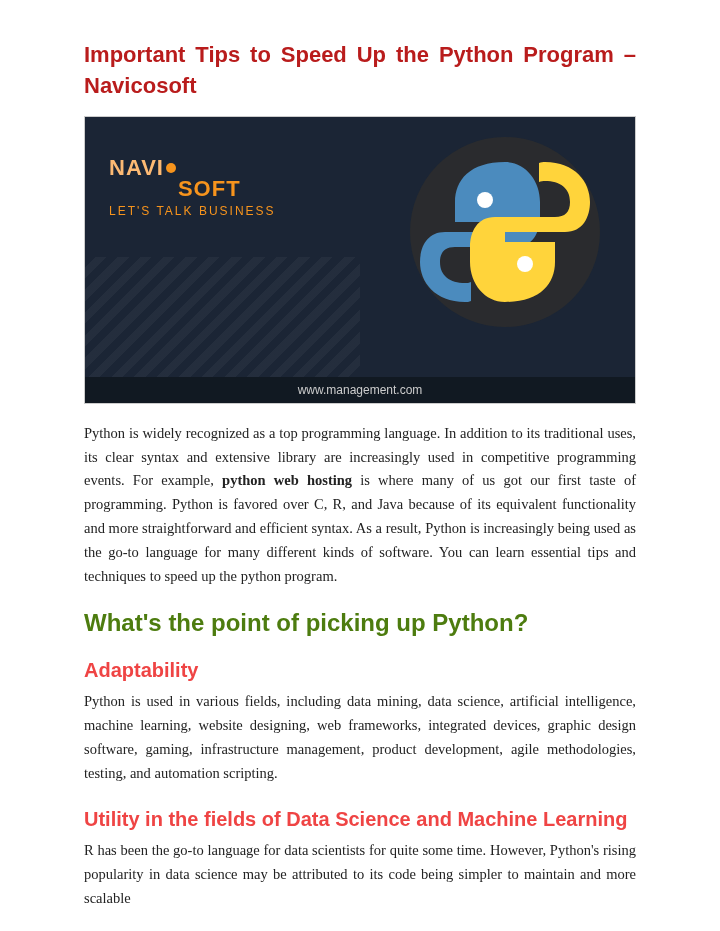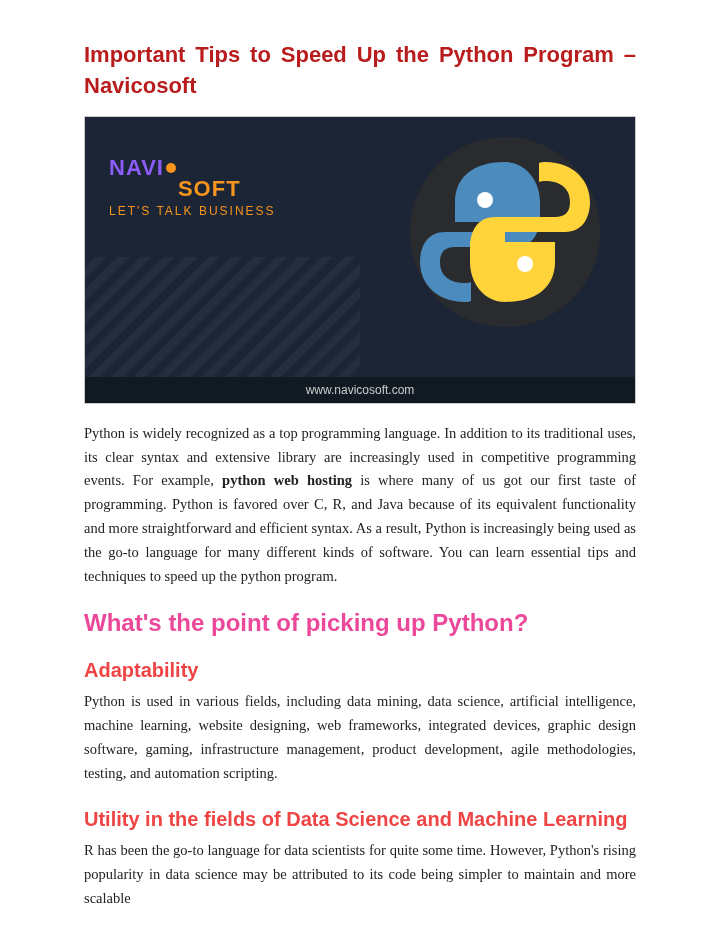--- a/index.html
+++ b/index.html
@@ -80,21 +80,21 @@
       font-family: Arial, sans-serif;
       font-weight: bold;
       font-size: 22px;
       color: #ffffff;
       letter-spacing: 1px;
       display: flex;
       align-items: center;
     }
 
     .logo-navi {
-      color: #8b5cf6;
+      color: #fdba74;
     }
 
     .logo-dot {
       width: 10px;
       height: 10px;
       background: #f7941d;
       border-radius: 50%;
       margin: 0 2px;
       display: inline-block;
     }
@@ -162,21 +162,21 @@
     }
 
     .bold-link {
       font-weight: bold;
     }
 
     .section-heading {
       font-family: Arial, sans-serif;
       font-size: 24px;
       font-weight: bold;
-      color: #ec4899;
+      color: #4d7c0f;
       margin-top: 20px;
       margin-bottom: 10px;
     }
 
     .sub-heading {
       font-family: Arial, sans-serif;
       font-size: 20px;
       font-weight: bold;
       color: #ef4444;
       margin-top: 22px;
@@ -212,21 +212,21 @@
 
         <circle cx="80" cy="68" r="8" fill="white"></circle>
 
         <circle cx="120" cy="132" r="8" fill="white"></circle>
       </svg>
     </div>
 
   </div>
 
   <div class="hero-footer">
-    <span>www.navicosoft.com</span>
+    <span>www.management.com</span>
   </div>
 </div>
 
 <p class="article-body">
   <span>Python is widely recognized as a top programming language. In addition to its traditional uses, its clear syntax and extensive library are increasingly used in competitive programming events. For example, </span><span class="bold-link">python web hosting</span><span> is where many of us got our first taste of programming. Python is favored over C, R, and Java because of its equivalent functionality and more straightforward and efficient syntax. As a result, Python is increasingly being used as the go-to language for many different kinds of software. You can learn essential tips and techniques to speed up the python program.</span>
 </p>
 
 <h2 class="section-heading">What's the point of picking up Python?</h2>
 
 <h3 class="sub-heading">Adaptability</h3>

